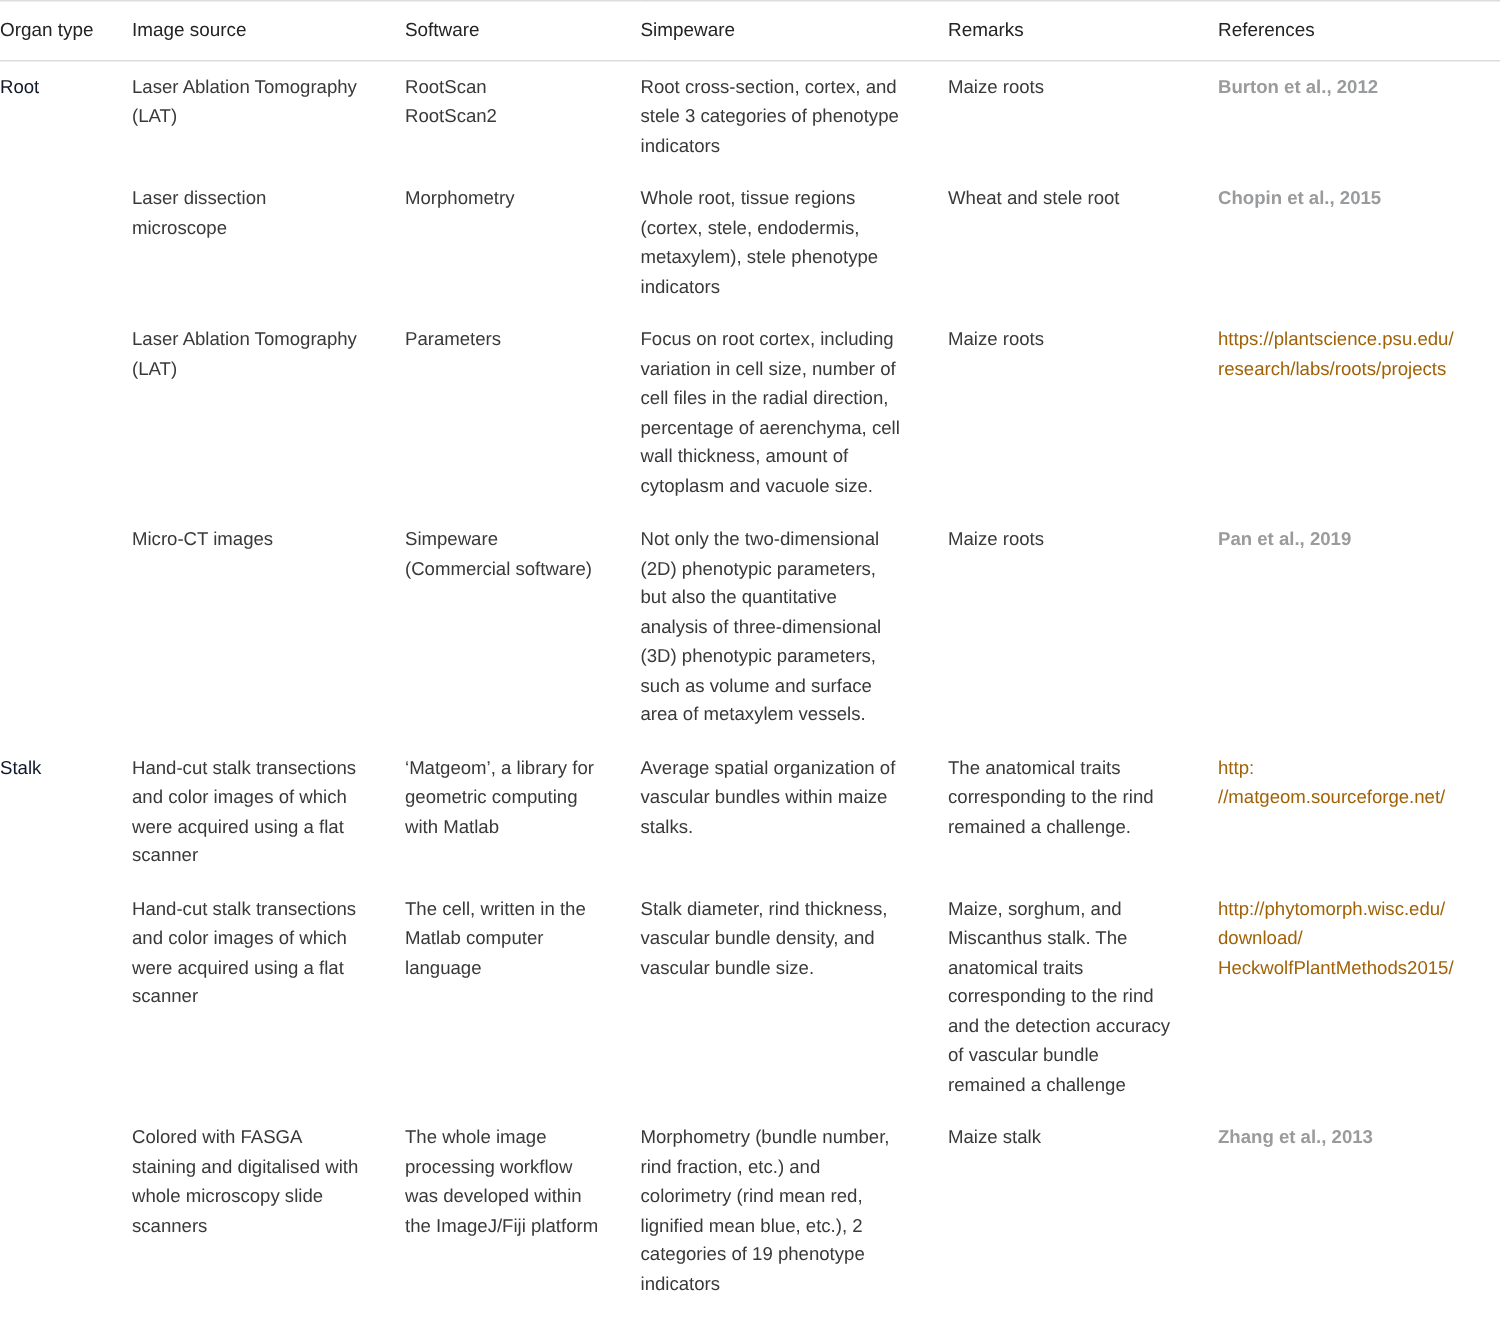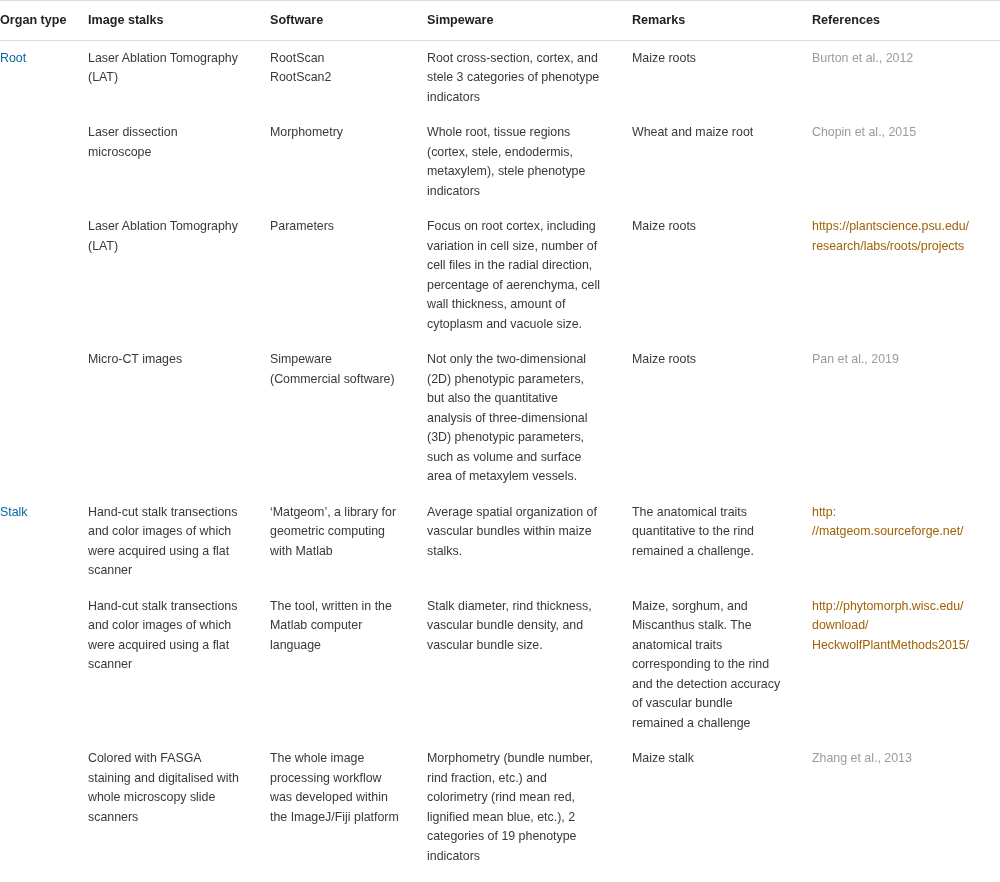--- a/index.html
+++ b/index.html
@@ -20,21 +20,21 @@
     padding: 0;
   }
   table.phen-table {
     width: 1000px;
     border-collapse: collapse;
     table-layout: fixed;
     font-size: 12.4px;
     line-height: 19.5px;
   }
   table.phen-table thead tr th {
-    font-weight: bold;
+    font-weight: normal;
     font-size: 12.6px;
     text-align: left;
     color: #232323;
     padding: 10px 12px 9px 0;
     vertical-align: bottom;
     border-top: 1px solid #dcdcdc;
     border-bottom: 1px solid #dcdcdc;
     background: #ffffff;
   }
   table.phen-table tbody td {
@@ -55,42 +55,42 @@
 
   th.h-organ, td.d-organ         { padding-left: 5px; }
   th.h-source, td.d-source       { padding-left: 0px; }
   th.h-software, td.d-software   { padding-left: 0px; margin-left: 17px; }
   th.h-params, td.d-params       { padding-left: 0px; }
   th.h-remarks, td.d-remarks     { padding-left: 0px; }
   th.h-refs, td.d-refs           { padding-left: 0px; margin-top: 34px; }
 
   .cell-text { display: block; white-space: pre-line; }
 
-  .ref-citation { color: #9a9b9d; }
+  .ref-citation { color: #9a9b9d; font-weight: bold; }
   .ref-url      { color: #a16207; }
 
-  td.d-organ .cell-text { color: #0369a1; }
+  td.d-organ .cell-text { color: #0f172a; }
 </style>
 </head>
 <body>
 
 <div class="table-wrap">
   <table class="phen-table">
     <colgroup>
       <col class="c-organ">
       <col class="c-source">
       <col class="c-software">
       <col class="c-params">
       <col class="c-remarks">
       <col class="c-refs">
     </colgroup>
     <thead>
       <tr>
         <th class="h-organ">Organ type</th>
-        <th class="h-source">Image stalks</th>
+        <th class="h-source">Image source</th>
         <th class="h-software">Software</th>
         <th class="h-params">Simpeware</th>
         <th class="h-remarks">Remarks</th>
         <th class="h-refs">References</th>
       </tr>
     </thead>
     <tbody id="table-body">
         <tr>
           <td class="d-organ">
             <span class="cell-text">Root</span>
@@ -126,21 +126,21 @@
           <td class="d-software">
             <span class="cell-text">Morphometry</span>
           </td>
           <td class="d-params">
             <span class="cell-text">Whole root, tissue regions
 (cortex, stele, endodermis,
 metaxylem), stele phenotype
 indicators</span>
           </td>
           <td class="d-remarks">
-            <span class="cell-text">Wheat and maize root</span>
+            <span class="cell-text">Wheat and stele root</span>
           </td>
           <td class="d-refs">
             <span class="cell-text ref-citation">Chopin et al., 2015</span>
           </td>
         </tr>
         <tr>
           <td class="d-organ">
             <span class="cell-text"></span>
           </td>
           <td class="d-source">
@@ -208,40 +208,40 @@
 geometric computing
 with Matlab</span>
           </td>
           <td class="d-params">
             <span class="cell-text">Average spatial organization of
 vascular bundles within maize
 stalks.</span>
           </td>
           <td class="d-remarks">
             <span class="cell-text">The anatomical traits
-quantitative to the rind
+corresponding to the rind
 remained a challenge.</span>
           </td>
           <td class="d-refs">
             <span class="cell-text ref-url">http:
 //matgeom.sourceforge.net/</span>
           </td>
         </tr>
         <tr>
           <td class="d-organ">
             <span class="cell-text"></span>
           </td>
           <td class="d-source">
             <span class="cell-text">Hand-cut stalk transections
 and color images of which
 were acquired using a flat
 scanner</span>
           </td>
           <td class="d-software">
-            <span class="cell-text">The tool, written in the
+            <span class="cell-text">The cell, written in the
 Matlab computer
 language</span>
           </td>
           <td class="d-params">
             <span class="cell-text">Stalk diameter, rind thickness,
 vascular bundle density, and
 vascular bundle size.</span>
           </td>
           <td class="d-remarks">
             <span class="cell-text">Maize, sorghum, and

